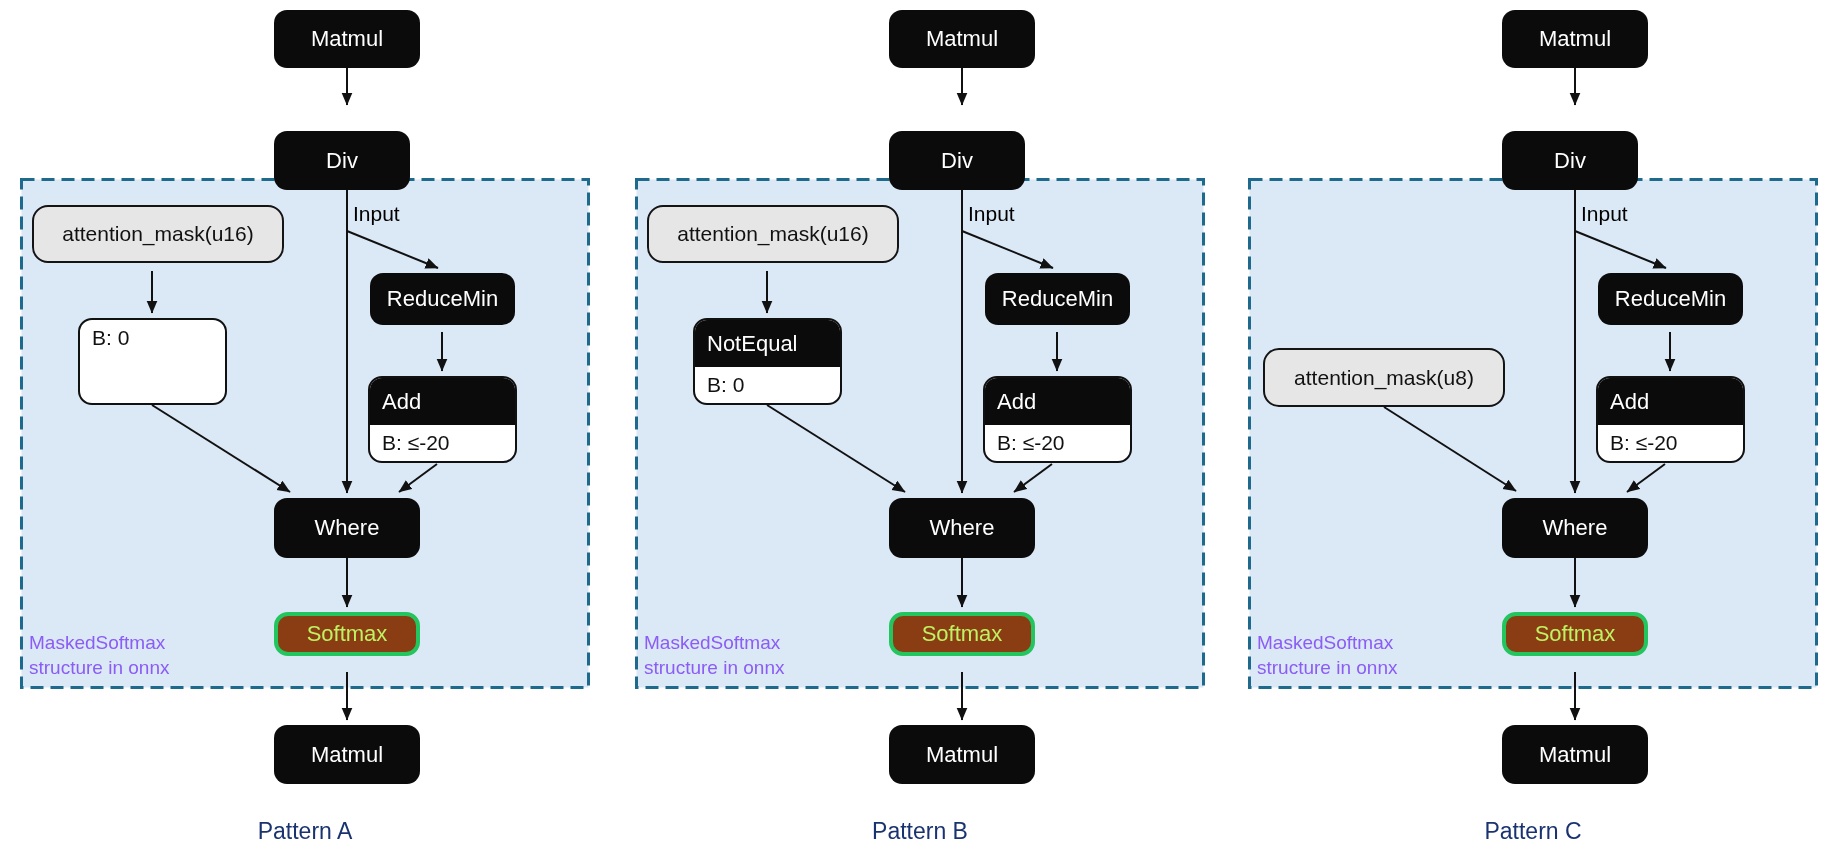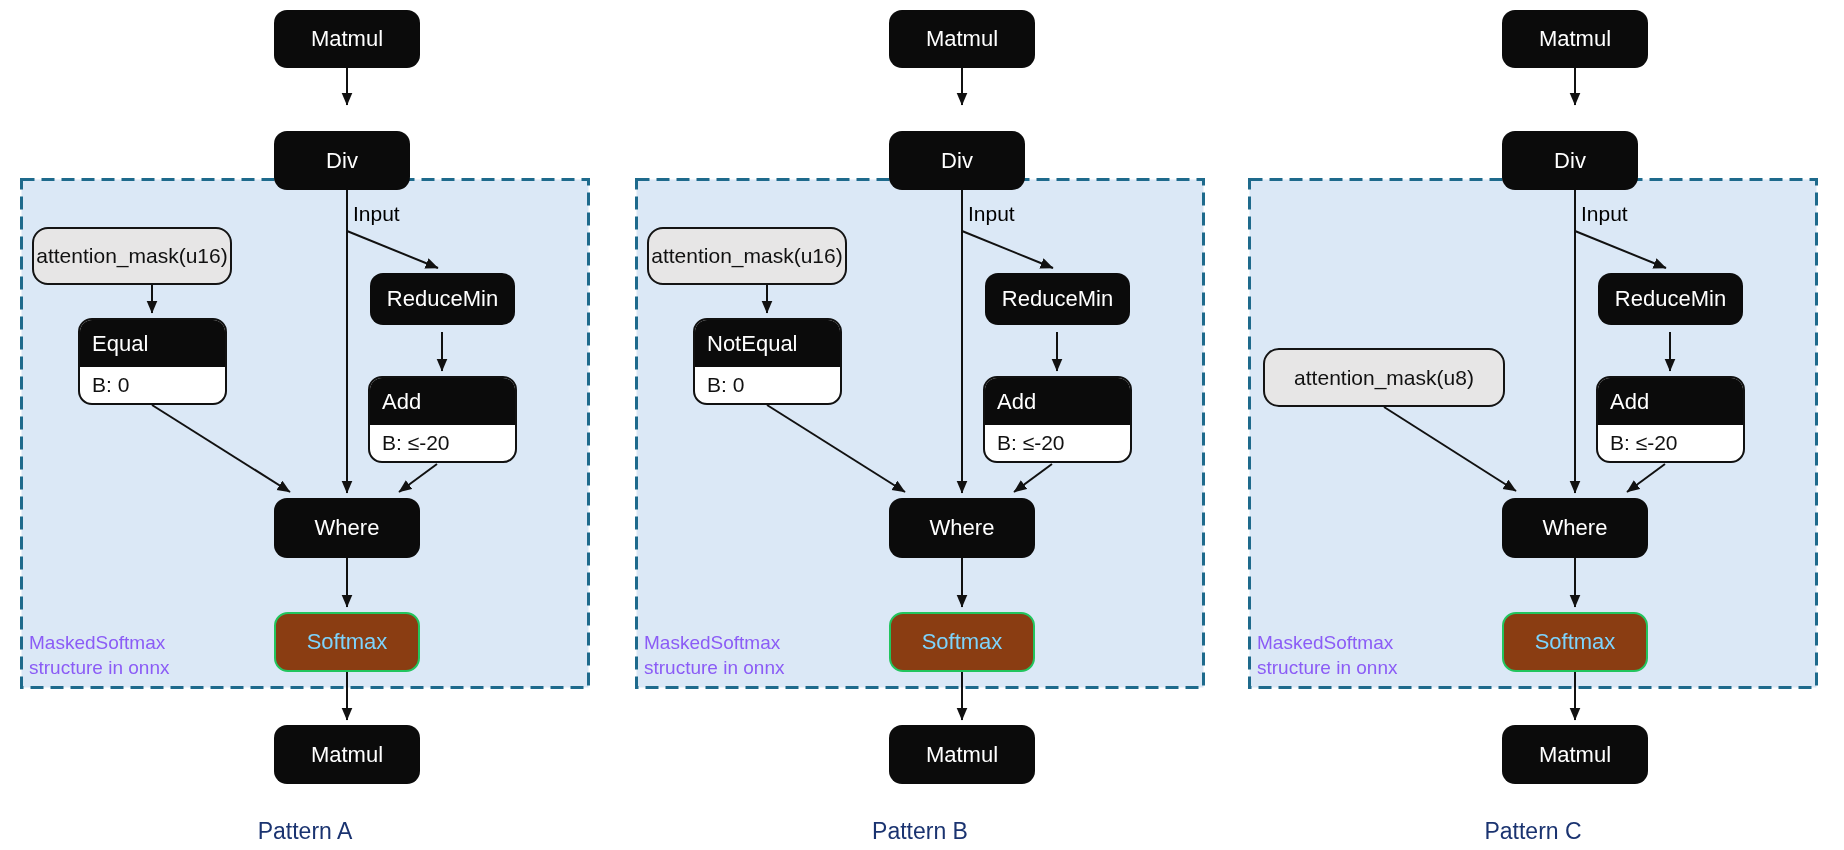--- a/index.html
+++ b/index.html
@@ -10,33 +10,33 @@
   .pattern.pa{left:20px;}
   .pattern.pb{left:635px;}
   .pattern.pc{left:1248px;}
 
   svg.edges{position:absolute;left:0;top:0;width:570px;height:850px;}
 
   .node{position:absolute;box-sizing:border-box;border-radius:14px;font-size:22px;}
   .blackbox{background:#0b0b0b;color:#ffffff;display:flex;align-items:center;justify-content:center;border-radius:13px;}
   .top-matmul{left:254px;top:10px;width:146px;height:58px;}
   .div-node{left:254px;top:107px;width:136px;height:59px;margin-top:24px;}
-  .mask{left:12px;top:227px;width:200px;height:58px;background:#e7e6e6;border:2px solid #141414;
+  .mask{left:12px;top:205px;width:252px;height:58px;background:#e7e6e6;border:2px solid #141414;
         color:#111;display:flex;align-items:center;justify-content:center;border-radius:16px;font-size:21px;}
   .mask-c{left:15px;top:348px;width:242px;height:59px;}
   .opbox{background:#ffffff;border:2px solid #111;overflow:hidden;padding:0;}
   .compare{left:58px;top:318px;width:149px;height:87px;}
   .addnode{left:348px;top:376px;width:149px;height:87px;}
   .opbox .op{background:#0b0b0b;color:#fff;height:47px;display:flex;align-items:center;
              padding-left:12px;font-size:22px;}
   .opbox .attr{color:#111;height:36px;display:flex;align-items:center;padding-left:12px;font-size:21px;}
   .reducemin{left:350px;top:273px;width:145px;height:52px;}
   .where{left:254px;top:498px;width:146px;height:60px;}
-  .softmax{left:254px;top:612px;width:146px;height:60px;background:#8a3d12;border:2px solid #22c55e;
-           color:#7dd3fc;display:flex;align-items:center;justify-content:center;}
+  .softmax{left:254px;top:612px;width:146px;height:44px;background:#8a3d12;border:4px solid #22c55e;
+           color:#bef264;display:flex;align-items:center;justify-content:center;}
   .bottom-matmul{left:254px;top:725px;width:146px;height:59px;}
 
   .edge-label{position:absolute;left:333px;top:202px;font-size:21px;color:#000000;}
   .caption{position:absolute;left:9px;top:630px;font-size:19px;line-height:25px;color:#8b5cf6;}
   .pattern-label{position:absolute;left:0;top:818px;width:570px;text-align:center;
                  font-size:23px;color:#1a3370;}
 </style>
 </head>
 <body>
 
@@ -60,21 +60,20 @@
         <path d="M417 464 L379 492" marker-end="url(#ah0)"></path>
         <path d="M327 558 V607" marker-end="url(#ah0)"></path>
         <path d="M327 672 V720" marker-end="url(#ah0)"></path>
       </g>
     </svg>
     <div class="node blackbox top-matmul">Matmul</div>
     <div class="node blackbox div-node">Div</div>
     <div class="edge-label">Input</div>
     <div class="node mask">attention_mask(u16)</div>
     <div class="node opbox compare">
-      <div class="op">Equal</div>
       <div class="attr">B: 0</div>
     </div>
     <div class="node blackbox reducemin">ReduceMin</div>
     <div class="node opbox addnode">
       <div class="op">Add</div>
       <div class="attr">B: ≤-20</div>
     </div>
     <div class="node blackbox where">Where</div>
     <div class="node softmax">Softmax</div>
     <div class="node blackbox bottom-matmul">Matmul</div>

